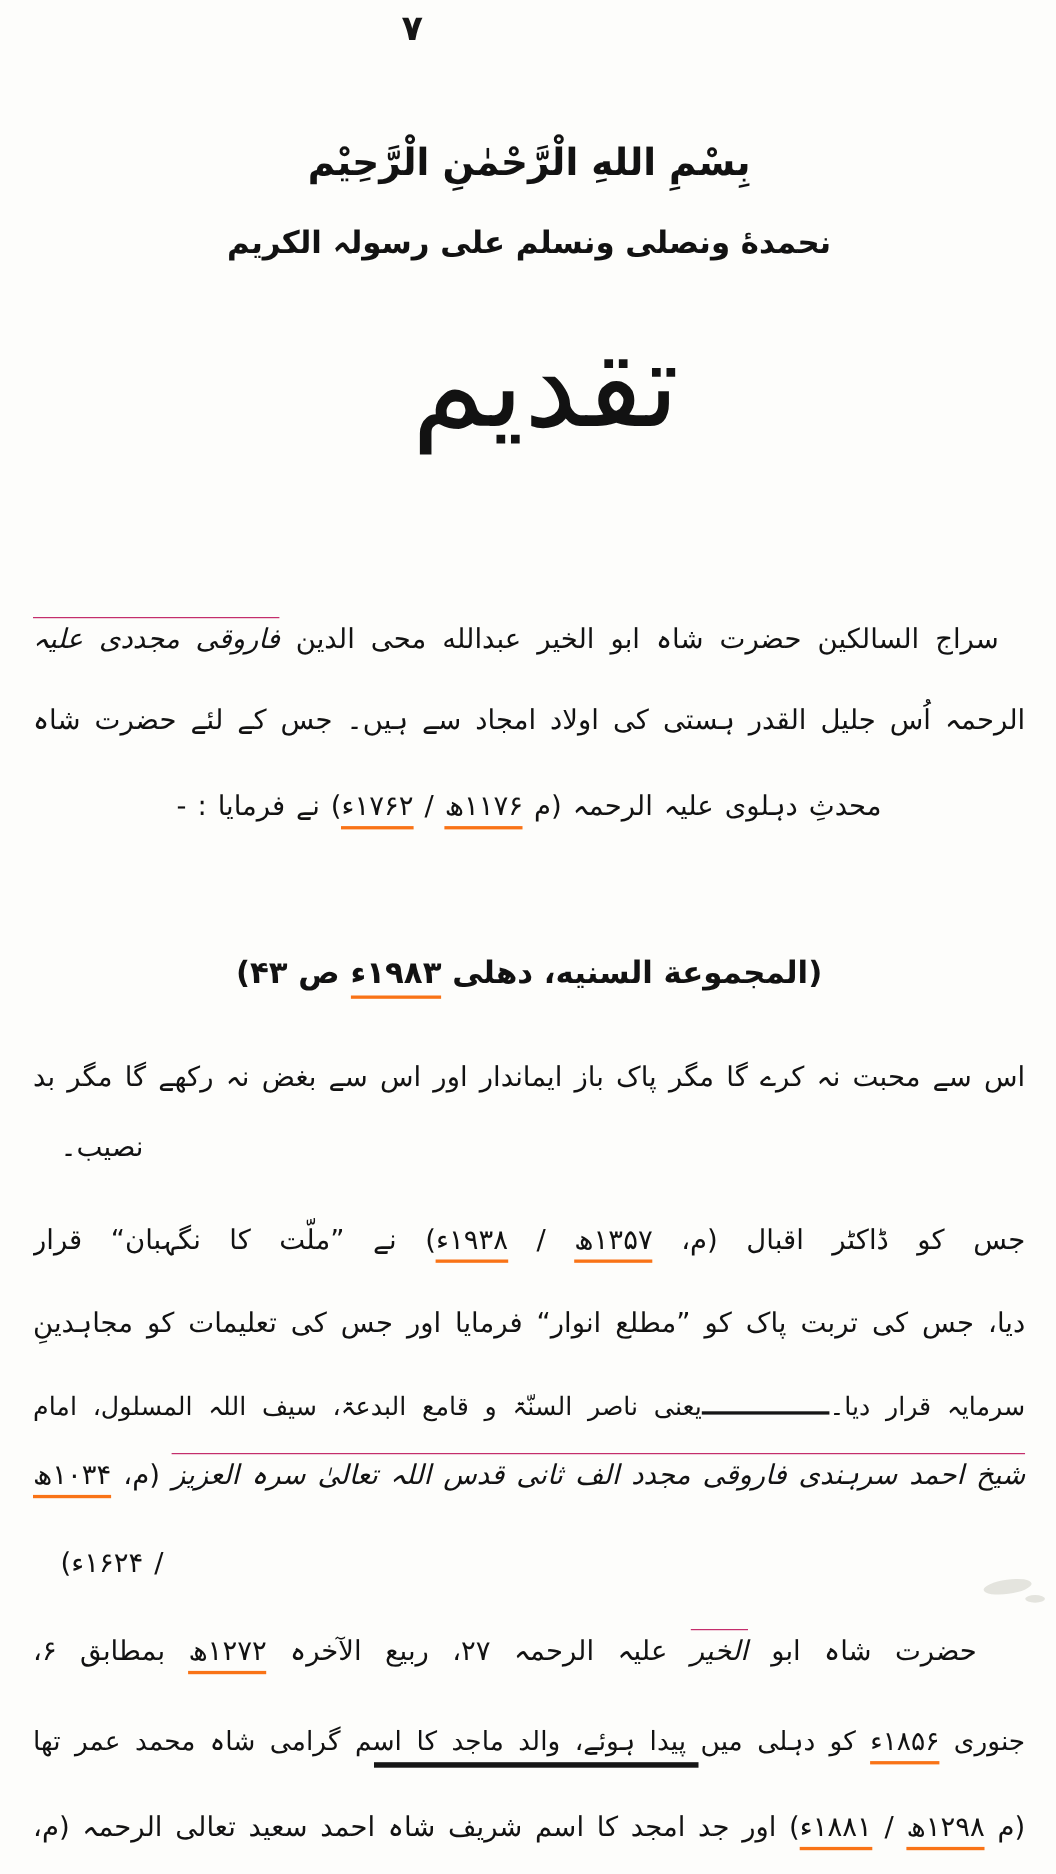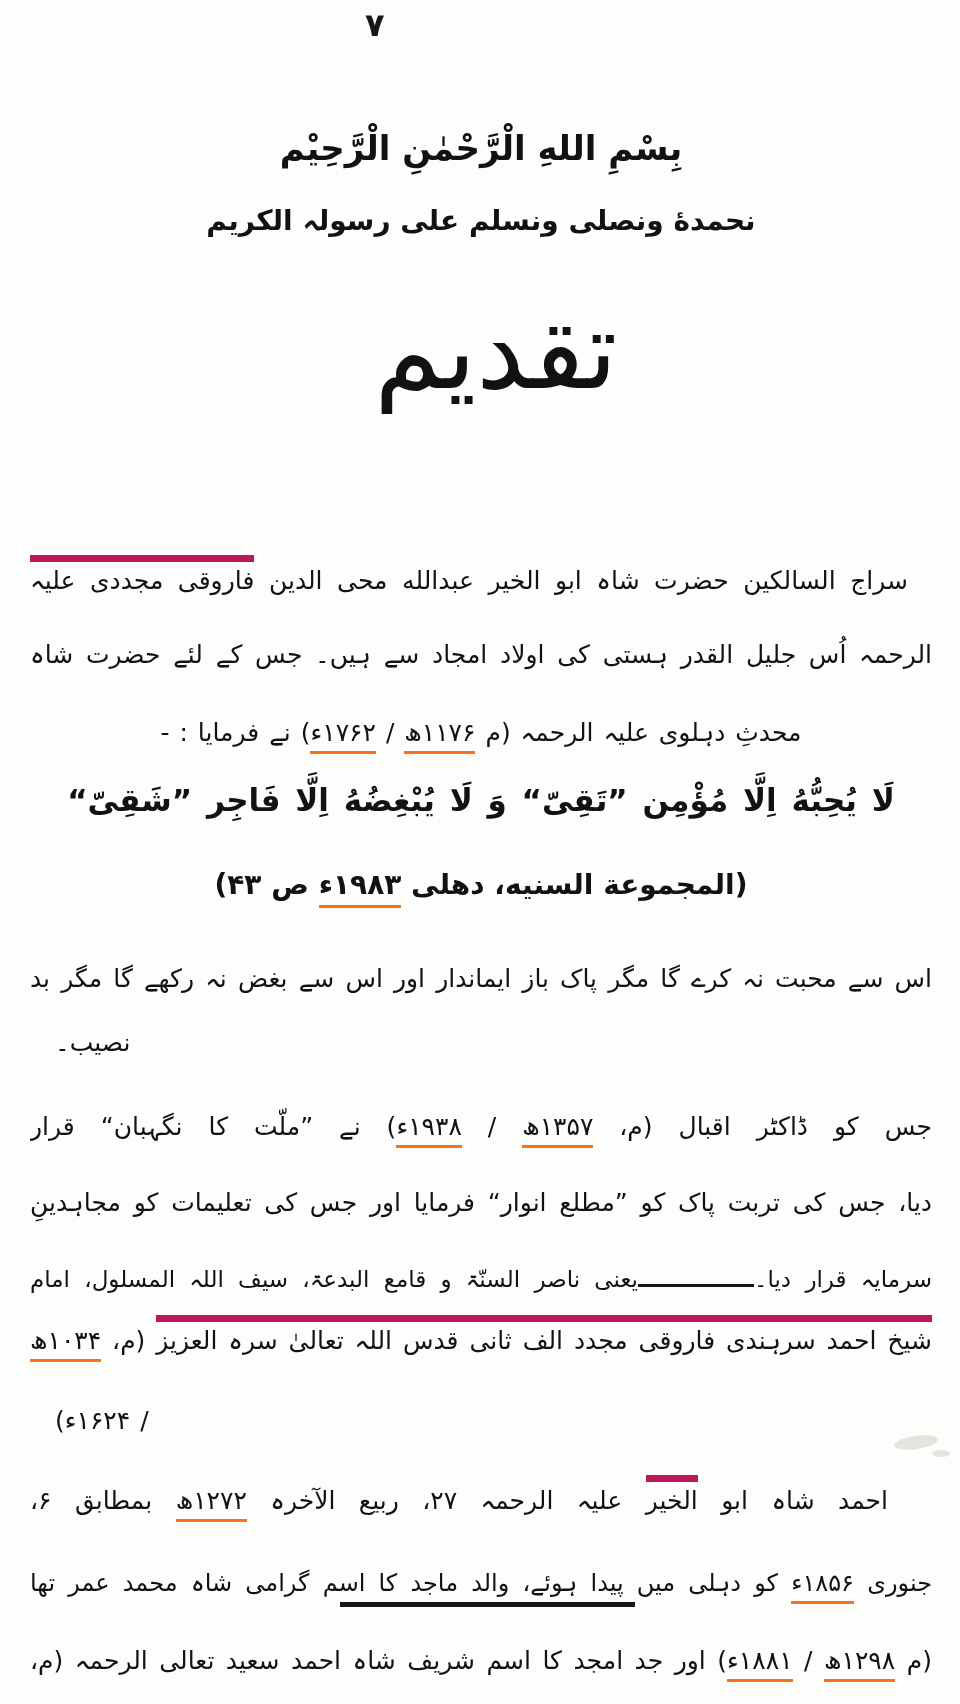--- a/index.html
+++ b/index.html
@@ -38,21 +38,21 @@
     word-spacing:2px;
   }
   .ln.center{text-align:center;text-align-last:center;white-space:nowrap;}
   .ln.leftend{text-align:left;text-align-last:left;white-space:nowrap;margin-left:41px;}
   .ln.tight{font-size:23px;}
   .ln.small{font-size:24px;}
   .indent-sm{text-indent:24px;}
   .indent-lg{text-indent:44px;}
   .quote-line{top:782px;font-size:31px;font-weight:bold;word-spacing:4px;}
   .ref-line{top:868px;font-size:28px;font-weight:bold;}
-  .ovl{border-top:7px solid #be185d;padding-top:4px;}
+  .ovl{border-top:1px solid #be185d;padding-top:4px;font-style:italic;}
   .yr{border-bottom:3px solid #f97316;padding-bottom:4px;}
   .dashfill{
     display:inline-block;width:116px;height:12px;
     border-bottom:3px solid #161616;
   }
   .bar{position:absolute;background:#161616;height:5px;}
   .bar-p4{top:1602px;right:325px;width:295px;}
   .smudge{position:absolute;background:#e4e4de;border-radius:50%;}
   .smudge1{top:1436px;right:22px;width:44px;height:13px;transform:rotate(-8deg);}
   .smudge2{top:1450px;right:10px;width:18px;height:7px;}
@@ -68,37 +68,36 @@
   <div class="center-line salutation">نحمدهٔ ونصلی ونسلم علی رسولہ الکریم</div>
 
   <h1 class="title">تقدیم</h1>
 
   <div class="ln indent-sm" style="top:546px"><span>سراج السالکین حضرت شاہ ابو الخیر عبدالله محی الدین </span><span class="ovl">فاروقی مجددی علیہ</span></div>
 
   <div class="ln" style="top:620px"><span>الرحمہ اُس جلیل القدر ہستی کی اولاد امجاد سے ہیں۔ جس کے لئے حضرت شاہ ولی </span></div>
 
   <div class="ln center" style="top:698px"><span>محدثِ دہلوی علیہ الرحمہ (م </span><span class="yr">۱۱۷۶ھ</span><span> / </span><span class="yr">۱۷۶۲ء</span><span>) نے فرمایا : -</span></div>
 
-  <div class="center-line quote-line">لَا يُحِبُّهُ اِلَّا مُؤْمِن ”تَقِیّ“ وَ لَا يُبْغِضُهُ اِلَّا فَاجِر ”شَقِیّ“</div>
   <div class="center-line ref-line"><span>(المجموعة السنيه، دهلی </span><span class="yr">۱۹۸۳ء</span><span> ص ۴۳)</span></div>
 
   <div class="ln" style="top:944px">اس سے محبت نہ کرے گا مگر پاک باز ایماندار اور اس سے بغض نہ رکھے گا مگر بد کار بد</div>
   <div class="ln leftend" style="top:1008px;left:14px">نصیب۔</div>
 
   <div class="ln" style="top:1092px"><span>جس کو ڈاکٹر اقبال (م، </span><span class="yr">۱۳۵۷ھ</span><span> / </span><span class="yr">۱۹۳۸ء</span><span>) نے ”ملّت کا نگہبان“ قرار</span></div>
 
   <div class="ln" style="top:1168px">دیا، جس کی تربت پاک کو ”مطلع انوار“ فرمایا اور جس کی تعلیمات کو مجاہدینِ اسلام کا</div>
 
   <div class="ln tight" style="top:1244px"><span>سرمایہ قرار دیا۔</span><span class="dashfill"></span><span>یعنی ناصر السنّۃ و قامع البدعۃ، سیف اللہ المسلول، امام العارفین</span></div>
 
   <div class="ln" style="top:1306px"><span class="ovl">شیخ احمد سرہندی فاروقی مجدد الف ثانی قدس اللہ تعالیٰ سرہ العزیز</span><span> (م، </span><span class="yr">۱۰۳۴ھ</span></div>
 
   <div class="ln leftend" style="top:1386px;left:14px">/ ۱۶۲۴ء)</div>
 
-  <div class="ln indent-lg" style="top:1466px"><span>احمد شاہ ابو </span><span class="ovl">الخیر</span><span> علیہ الرحمہ ۲۷، ربیع الآخرہ </span><span class="yr">۱۲۷۲ھ</span><span> بمطابق ۶،</span></div>
+  <div class="ln indent-lg" style="top:1466px"><span>حضرت شاہ ابو </span><span class="ovl">الخیر</span><span> علیہ الرحمہ ۲۷، ربیع الآخرہ </span><span class="yr">۱۲۷۲ھ</span><span> بمطابق ۶،</span></div>
 
   <div class="ln small" style="top:1548px"><span>جنوری </span><span class="yr">۱۸۵۶ء</span><span> کو دہلی میں پیدا ہوئے، والد ماجد کا اسم گرامی شاہ محمد عمر تھا علیہ الرحمہ</span></div>
 
   <div class="bar bar-p4"></div>
 
   <div class="ln" style="top:1626px"><span>(م </span><span class="yr">۱۲۹۸ھ</span><span> / </span><span class="yr">۱۸۸۱ء</span><span>) اور جد امجد کا اسم شریف شاہ احمد سعید تعالی الرحمہ (م،</span></div>
 
   <div class="smudge smudge1"></div>
   <div class="smudge smudge2"></div>
 

